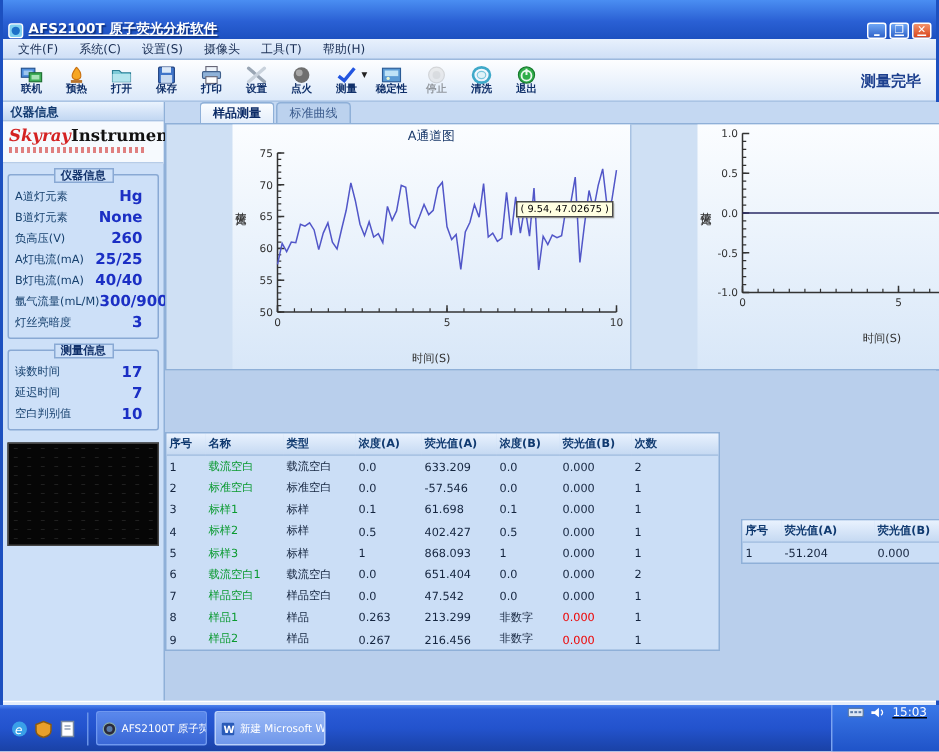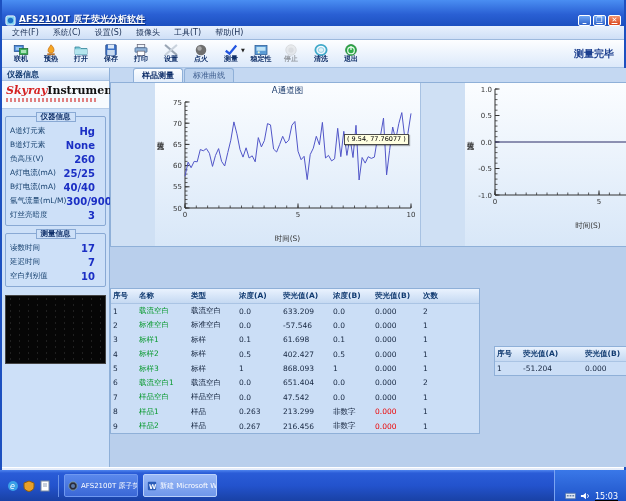--- a/index.html
+++ b/index.html
@@ -81,21 +81,21 @@
 
   
   .taskbar { height:31px; background:linear-gradient(180deg,#4e84ee 0%,#2a5cd7 10%,#2353cd 50%,#1941a5 100%); display:flex; align-items:center; position:relative; }
   .startbtn { height:31px; width:62px; background:linear-gradient(180deg,#7ed37f 0%,#3db54a 25%,#2d9e3a 70%,#1d7a2a 100%); border-radius:0 10px 10px 0; display:flex; align-items:center; gap:3px; padding-left:6px; box-shadow:2px 0 3px rgba(0,0,0,.4); cursor:pointer; }
   .startbtn .slabel { color:#fff; font-weight:bold; font-style:italic; font-size:12px; text-shadow:1px 1px 1px #14531d; }
   .quick { display:flex; gap:4px; align-items:center; padding:0 7px; border-right:1px solid #6a93e8; height:22px; }
   .quick svg { width:12px; height:12px; }
   .taskbtn { width:74px; height:23px; margin-left:5px; border-radius:2px; background:linear-gradient(180deg,#5a88ec,#3a67d6); border:1px solid #6f98f0; display:flex; align-items:center; gap:3px; padding:0 3px; color:#fff; font-size:7px; white-space:nowrap; overflow:hidden; cursor:pointer; }
   .taskbtn.active { background:linear-gradient(180deg,#9ab9f6,#6f97ea); border-color:#b9d0fa; }
   .taskbtn svg { flex:none; width:10px; height:10px; }
-  .tray { position:absolute; right:0; top:0; height:31px; background:linear-gradient(180deg,#3a78e8,#1f53c8); border-left:1px solid #7aa4f2; display:flex; align-items:flex-end; gap:4px; padding:0 8px 0 10px;text-decoration:underline; }
+  .tray { position:absolute; right:0; top:0; height:31px; background:linear-gradient(180deg,#3a78e8,#1f53c8); border-left:1px solid #7aa4f2; display:flex; align-items:flex-start; gap:4px; padding:0 8px 0 10px;text-decoration:underline; }
   .tray .clock { color:#fff; font-size:8px; }
   .tray svg { width:11px; height:10px; }
 </style>
 </head>
 <body>
 
 <div class="app">
 
   <div class="titlebar">
     <svg class="app-icon" viewBox="0 0 12 12">
@@ -441,21 +441,21 @@
                 <line x1="30" y1="112" x2="30" y2="107.5" stroke="#333" stroke-width="1"></line>
                 <text x="30" y="121" font-size="7" fill="#333" text-anchor="middle">0</text>
                 <line x1="134" y1="112" x2="134" y2="107.5" stroke="#333" stroke-width="1"></line>
                 <text x="134" y="121" font-size="7" fill="#333" text-anchor="middle">5</text>
                 <line x1="238" y1="112" x2="238" y2="107.5" stroke="#333" stroke-width="1"></line>
                 <text x="238" y="121" font-size="7" fill="#333" text-anchor="middle">10</text>
                 <polyline points="30.0,59.0 238.0,59.0" fill="none" stroke="#2a2a66" stroke-width="1"></polyline>
               </svg></div>
           <div class="xlab">时间(S)</div>
         </div>
-        <div class="tooltip">( 9.54, 77.76077 )</div>
+        <div class="tooltip">( 9.54, 47.02675 )</div>
       </div>
 
       <div class="tables-row">
         <div class="results-panel">
           <table class="rt">
             <colgroup>
                 <col>
                 <col>
                 <col>
                 <col>

